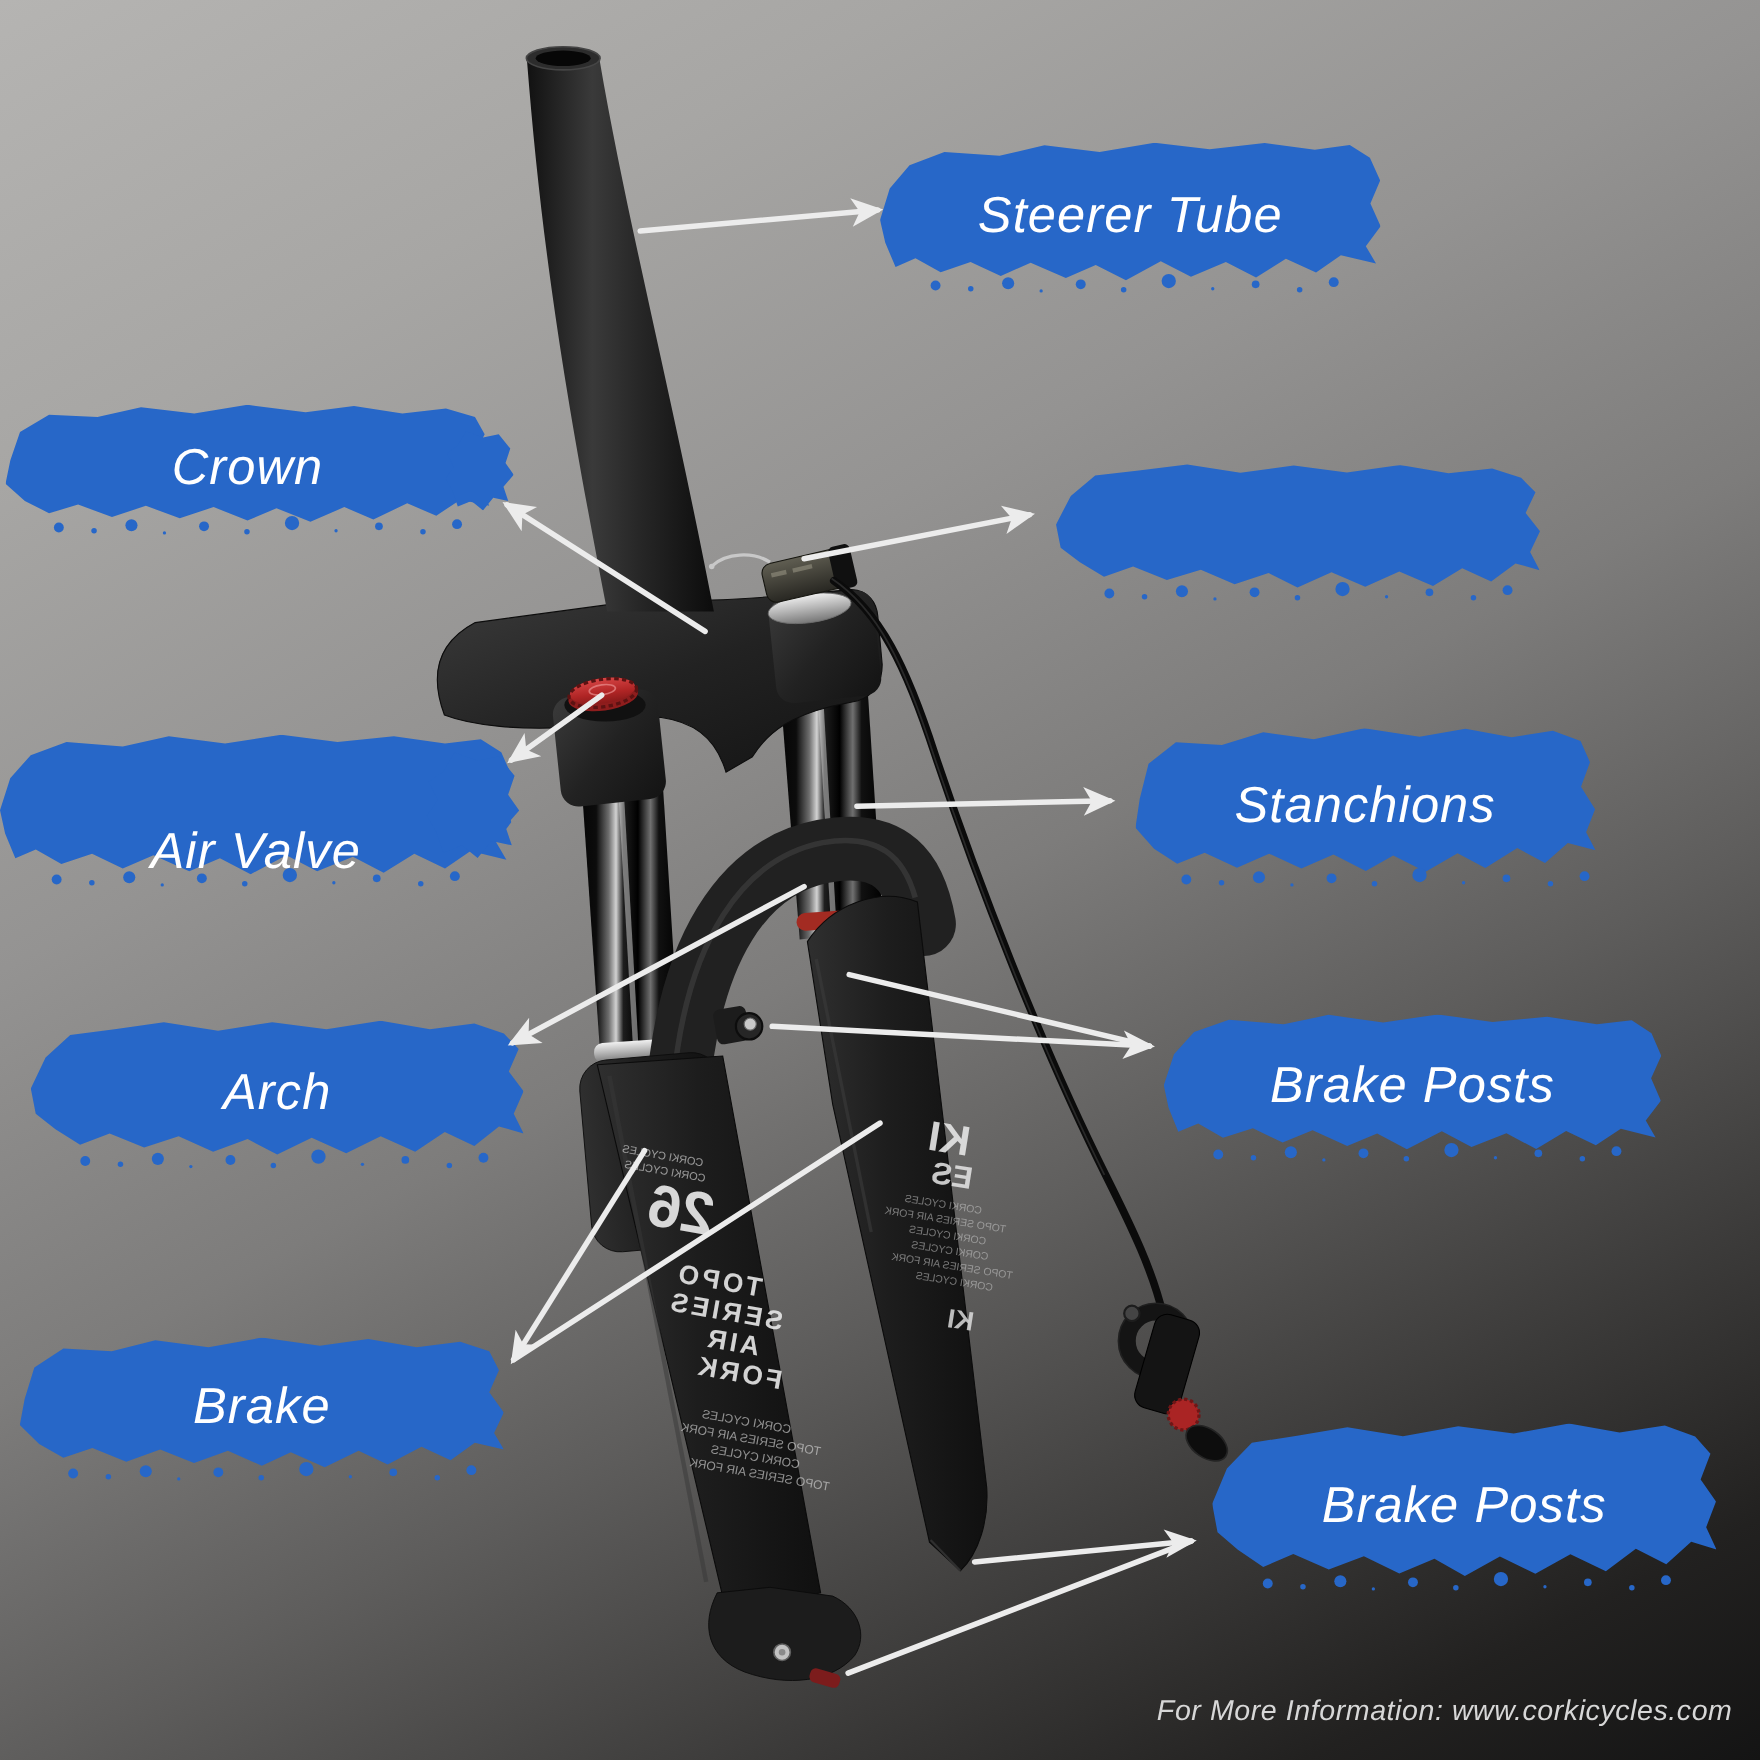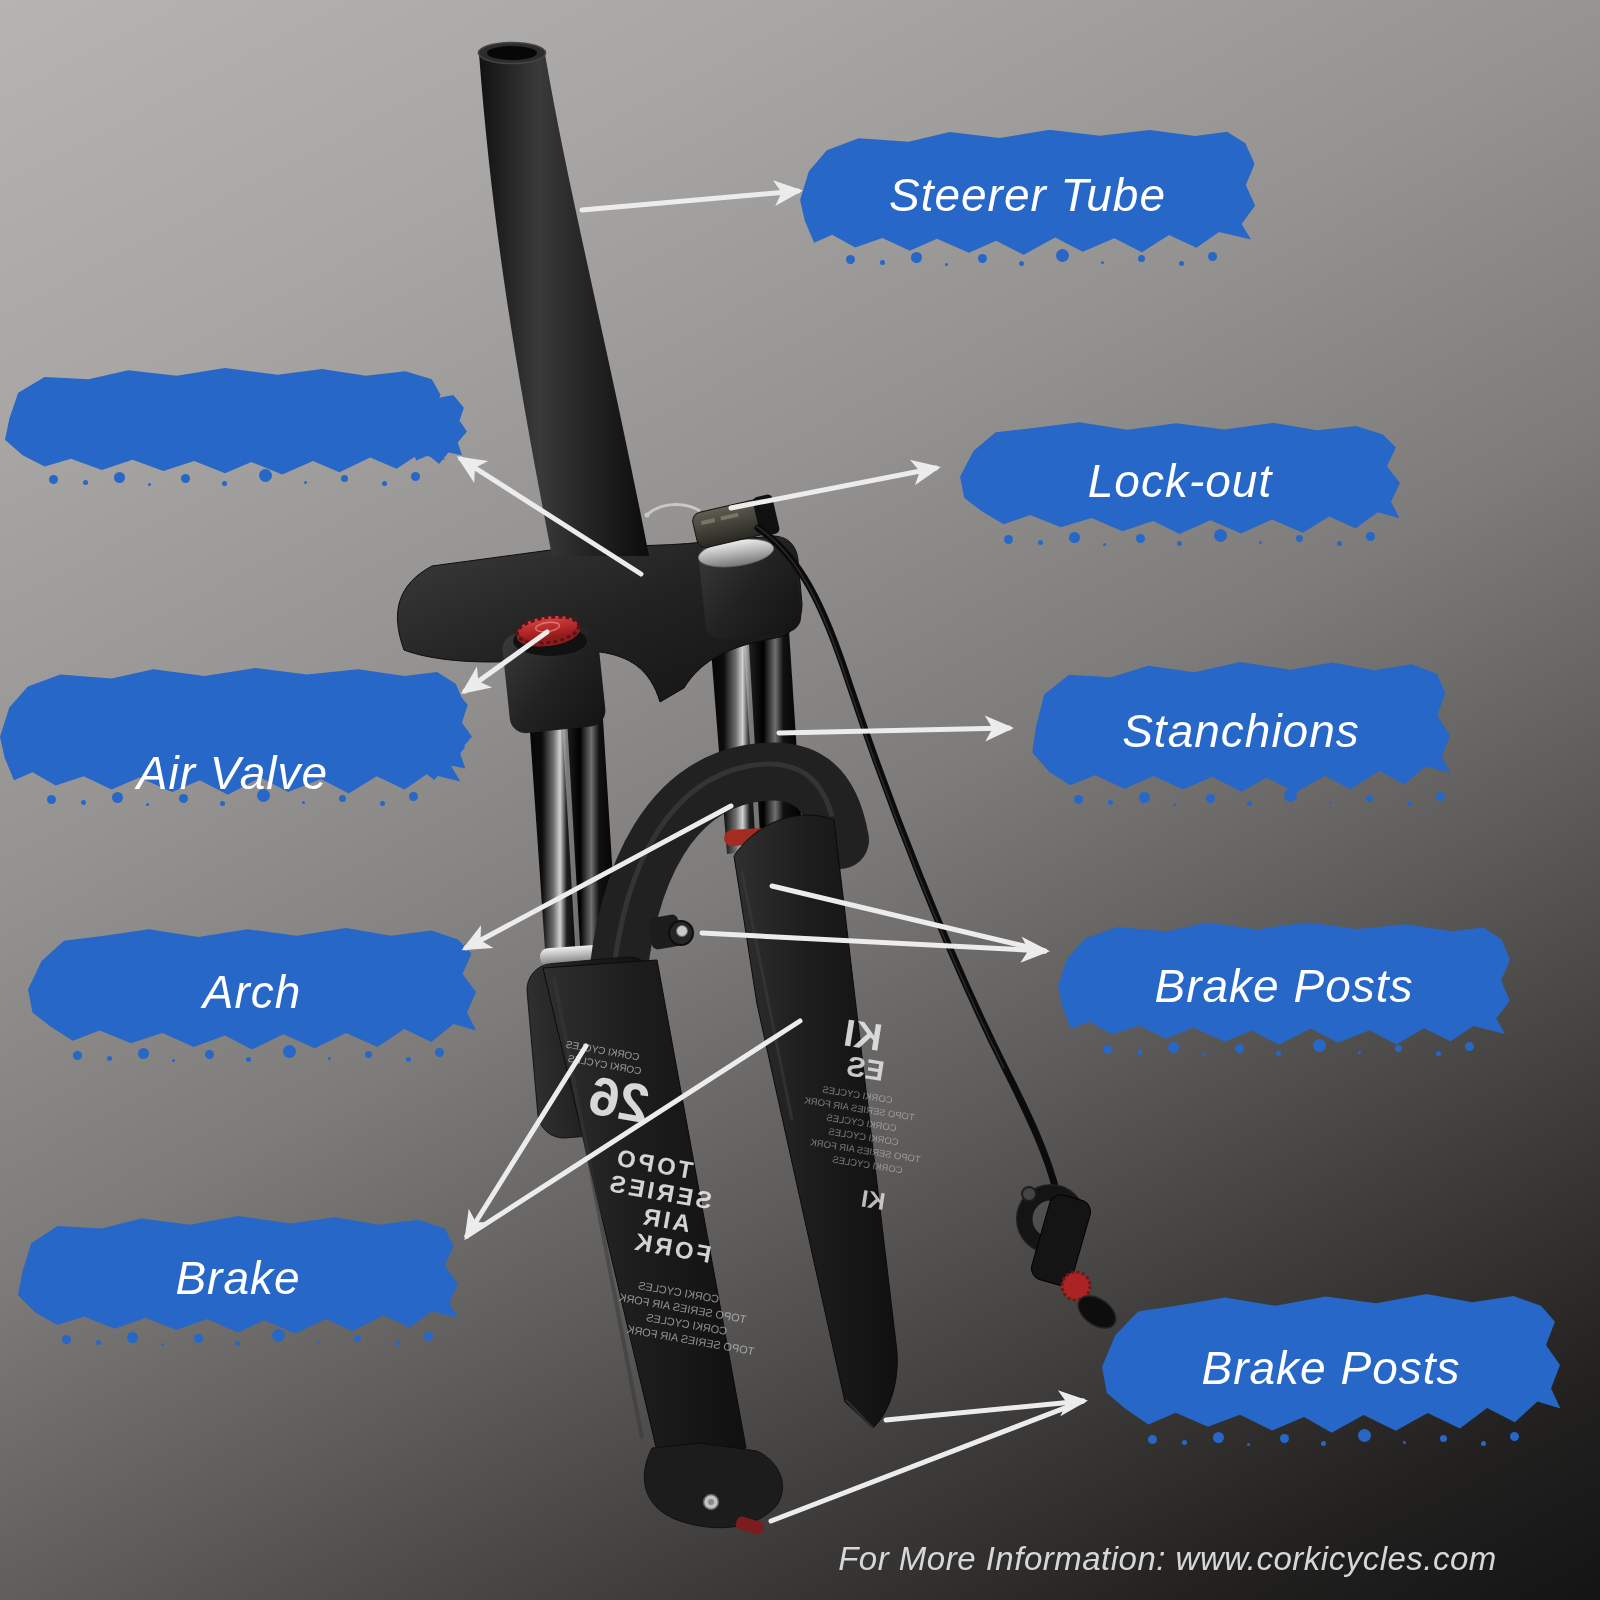--- a/index.html
+++ b/index.html
@@ -17,22 +17,22 @@
   .b3{clip-path:polygon(0% 48%,3% 26%,8% 10%,17% 6%,27% 1%,38% 7%,49% 1%,60% 6%,71% 0%,81% 6%,90% 2%,96% 9%,99% 20%,97% 36%,100% 50%,98% 66%,100% 80%,95% 75%,90% 89%,84% 79%,78% 93%,71% 82%,64% 94%,57% 83%,50% 95%,44% 84%,37% 93%,30% 82%,23% 90%,16% 80%,10% 88%,5% 77%,1% 66%);}
   .rot-a{transform:rotate(-.6deg);}
   .rot-b{transform:rotate(.5deg);}
   .ltext{position:relative;color:#ffffff;font-style:italic;font-size:46px;letter-spacing:1px;white-space:nowrap;}
   .speckles{position:absolute;left:10%;bottom:-4px;width:9px;height:9px;border-radius:50%;background:var(--blue);
     box-shadow:32px 3px 0 -2px var(--blue),66px -2px 0 1px var(--blue),96px 5px 0 -3px var(--blue),
     132px -1px 0 0 var(--blue),171px 4px 0 -2px var(--blue),212px -4px 0 2px var(--blue),
     252px 3px 0 -3px var(--blue),291px -1px 0 -1px var(--blue),331px 4px 0 -2px var(--blue),362px -3px 0 0 var(--blue);}
   .splat{position:absolute;z-index:2;background:var(--blue);
     clip-path:polygon(30% 0%,55% 8%,78% 4%,95% 22%,88% 40%,100% 55%,85% 70%,92% 88%,70% 84%,55% 100%,38% 88%,18% 95%,10% 75%,0% 60%,12% 45%,2% 28%,18% 18%);}
-  .footer{position:absolute;z-index:2;left:760px;top:1540px;width:815px;text-align:center;
-    color:#d7d7d7;font-style:italic;font-size:33px;letter-spacing:.5px;}
+  .footer{position:absolute;z-index:2;left:760px;top:1540px;width:815px;text-align:right;
+    color:#d7d7d7;font-style:italic;font-size:26px;letter-spacing:.5px;}
 </style>
 </head>
 <body>
 
 <div class="stage">
 
   <svg class="overlay" viewBox="0 0 1600 1600">
     <defs>
       <linearGradient id="gSteer" x1="0" y1="0" x2="1" y2="0">
         <stop offset="0" stop-color="#111111"></stop>
@@ -218,27 +218,27 @@
 
   <div class="plabel" style="left:800px;top:130px;width:455px;height:130px;">
     <div class="brush b1 rot-a"></div>
     <div class="speckles"></div>
     <span class="ltext">Steerer Tube</span>
   </div>
 
   <div class="plabel" style="left:5px;top:368px;width:440px;height:112px;">
     <div class="brush b2"></div>
     <div class="speckles"></div>
+    <span class="ltext">Crown</span>
   </div>
   <div class="splat" style="left:405px;top:392px;width:62px;height:72px;"></div>
 
   <div class="plabel" style="left:960px;top:422px;width:440px;height:118px;">
     <div class="brush b3 rot-b"></div>
     <div class="speckles"></div>
-    <span class="ltext">Lock-out</span>
   </div>
 
   <div class="plabel" style="left:0px;top:668px;width:465px;height:132px;align-items:flex-end;">
     <div class="brush b1"></div>
     <div class="speckles"></div>
     <span class="ltext">Air Valve</span>
   </div>
   <div class="splat" style="left:388px;top:684px;width:84px;height:96px;"></div>
 
   <div class="plabel" style="left:1032px;top:662px;width:418px;height:138px;">

